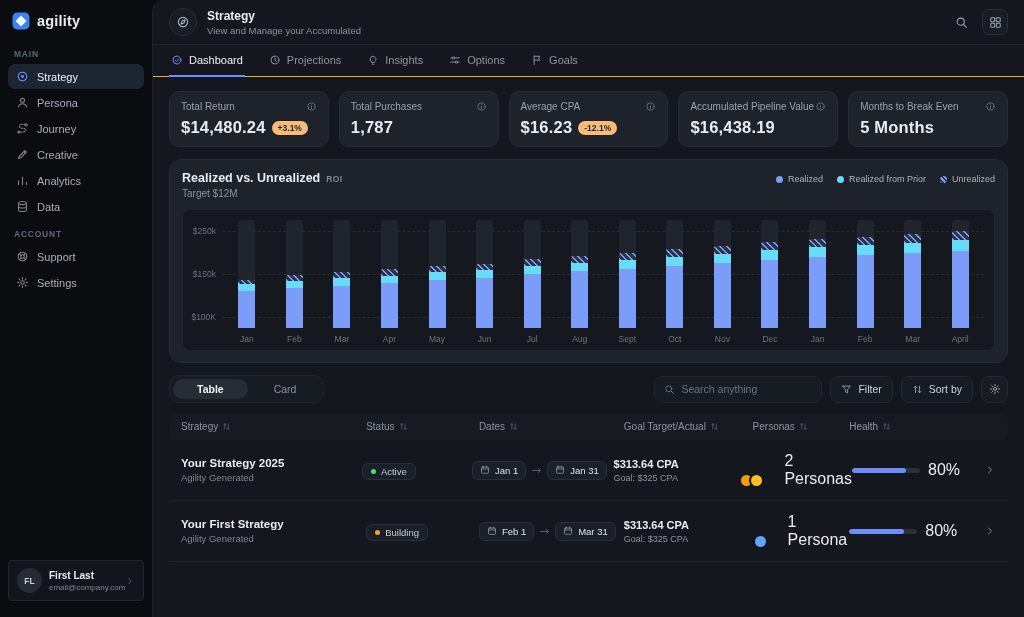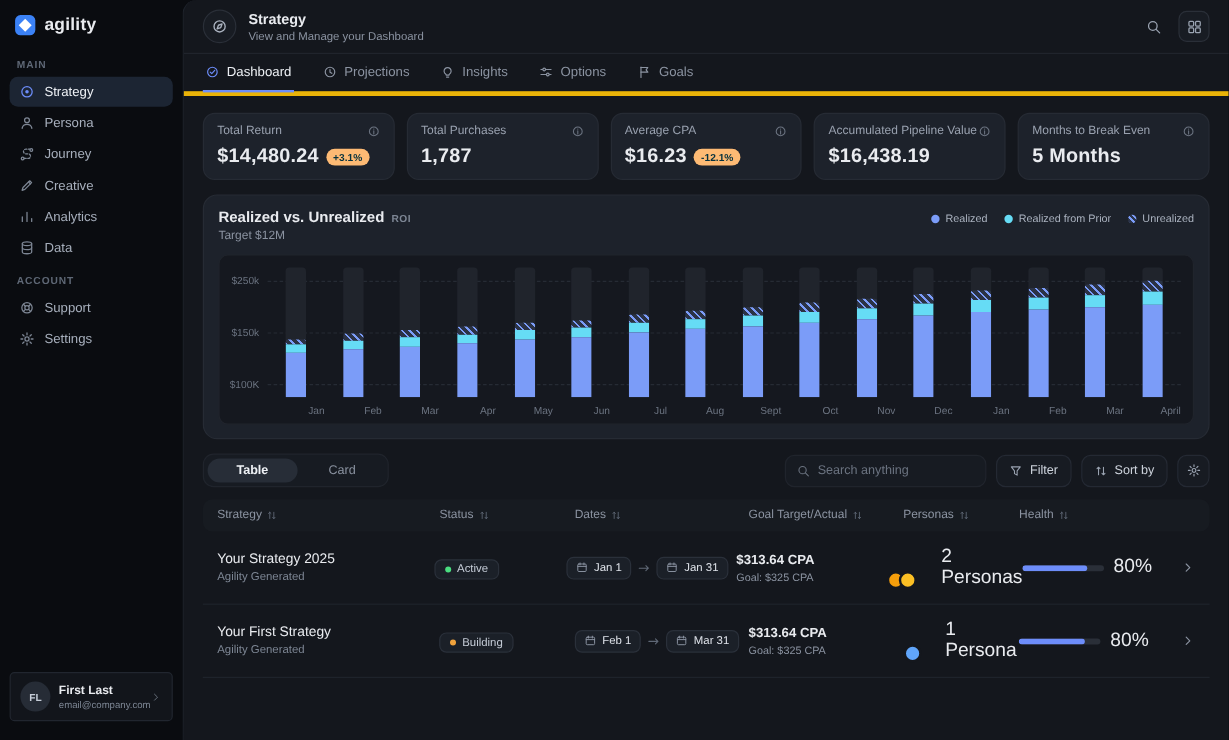--- a/index.html
+++ b/index.html
@@ -47,21 +47,21 @@
   .tb-badge{width:28px;height:28px;border-radius:50%;border:1px solid #2a2f38;background:#181c23;
     display:flex;align-items:center;justify-content:center;color:#aab2bf;margin-right:10px}
   .tb-badge .icn{width:14px;height:14px}
   .page-title{font-size:12px;font-weight:700}
   .page-sub{font-size:9.5px;color:#8b93a1;margin-top:2px}
   .topbar-actions{margin-left:auto;display:flex;gap:8px;align-items:center}
   .icon-btn{width:26px;height:26px;border-radius:7px;display:flex;align-items:center;justify-content:center;
     color:#9aa3b1;cursor:pointer}
   .icon-btn.boxed{border:1px solid #2a2f38;background:#181c23}
   .icon-btn .icn{width:13px;height:13px}
-  .tabs{display:flex;gap:22px;padding:0 16px;border-bottom:4px solid #eab308}
+  .tabs{display:flex;gap:22px;padding:0 16px;border-bottom:1px solid #eab308}
   .tab{display:flex;align-items:center;gap:6px;font-size:11px;color:#8b93a1;padding:9px 2px;
     cursor:pointer;border-bottom:2px solid transparent;margin-bottom:-1px}
   .tab .icn{width:12px;height:12px}
   .tab.active{color:#eef1f5;border-bottom-color:#6d8dfa}
   .tab.active .icn{color:#6d8dfa}
 
   
   .kpis{display:grid;grid-template-columns:repeat(5,1fr);gap:10px;padding:14px 16px 0}
   .kpi{background:#1d222b;border:1px solid #262b34;border-radius:10px;padding:9px 11px}
   .kpi-top{display:flex;justify-content:space-between;align-items:center;color:#99a1af;font-size:10px}
@@ -90,21 +90,21 @@
   .bars{position:absolute;inset:0;display:flex}
   .bar-col{flex:1;display:flex;flex-direction:column;align-items:center;justify-content:flex-end}
   .bar-track{width:17px;height:100%;background:#20242c;border-radius:3px 3px 0 0;
     display:flex;flex-direction:column;justify-content:flex-end;overflow:hidden}
   .seg{width:100%;display:block}
   .seg.realized{background:#7b9cf8}
   .seg.prior{background:#66dcf5}
   .seg.unrealized{background:repeating-linear-gradient(45deg,#7b9cf8 0 1.5px,rgba(123,156,248,.12) 1.5px 4.5px);
     border-radius:2px 2px 0 0}
   .xlabels{display:flex;margin-top:6px}
-  .xlabel{flex:1;text-align:right;font-size:8.5px;color:#6b7380}
+  .xlabel{flex:1;text-align:center;font-size:8.5px;color:#6b7380}
 
   
   .toolbar{display:flex;align-items:center;margin:12px 16px 0}
   .seg-ctl{display:flex;background:#171b22;border:1px solid #20242c;border-radius:9px;padding:3px;gap:2px}
   .seg-btn{border:none;background:transparent;color:#8b93a1;font-size:10.5px;padding:4px 24px;
     border-radius:10px;cursor:pointer;font-family:inherit}
   .seg-btn.active{background:#272d37;color:#eef1f5;font-weight:700}
   .tb-right{margin-left:auto;display:flex;gap:8px;align-items:center}
   .search-box{display:flex;align-items:center;gap:6px;background:#171b22;border:1px solid #20242c;
     border-radius:8px;height:27px;padding:0 9px;width:168px;color:#6b7380}
@@ -119,21 +119,21 @@
     background:#171b22;border:1px solid #242933;border-radius:8px;color:#9aa3b1;cursor:pointer}
   .tb-icon-btn .icn{width:12px;height:12px}
 
   
   .table{margin:10px 16px 12px}
   .tgrid{display:grid;grid-template-columns:2.3fr 1.4fr 1.8fr 1.6fr 1.2fr 1.5fr 26px;align-items:center}
   .t-head{padding:8px 12px;background:#171b21;border-radius:8px}
   .t-hcell{display:flex;align-items:center;gap:4px;font-size:10px;color:#8b93a1;cursor:pointer}
   .t-hcell .icn{width:9px;height:9px;color:#5f6876}
   .t-row{padding:12px;border-bottom:1px solid #1e232b;cursor:pointer}
-  .cell-name{font-size:11.5px;font-weight:400}
+  .cell-name{font-size:11.5px;font-weight:700}
   .cell-sub{font-size:9.5px;color:#7d8694;margin-top:3px}
   .status-pill{display:inline-flex;align-items:center;gap:5px;border:1px solid #2a303a;background:#1b2028;
     border-radius:6px;padding:2px 8px;font-size:9.5px;color:#c6cdd8;width:max-content}
   .dot{width:5px;height:5px;border-radius:50%;display:inline-block}
   .dates-cell{display:flex;align-items:center;gap:5px}
   .date-chip{display:inline-flex;align-items:center;gap:5px;border:1px solid #2a303a;background:#1b2028;
     border-radius:6px;padding:3px 7px;font-size:9.5px;color:#dfe3ea;white-space:nowrap}
   .date-chip .icn{width:10px;height:10px;color:#8b93a1}
   .arrow{width:11px;height:11px;color:#5f6876}
   .goal-val{font-size:11px;font-weight:700}
@@ -258,21 +258,21 @@
     <span class="tb-badge">
         <span class="icn">
           <svg viewBox="0 0 16 16" fill="none" stroke="currentColor" stroke-width="1.3" stroke-linecap="round" stroke-linejoin="round">
             <circle cx="8" cy="8" r="5.3"></circle>
             <path d="M10.4 5.6L9.1 9.1 5.6 10.4 6.9 6.9z"></path>
           </svg>
         </span>
       </span>
     <div>
       <div class="page-title">Strategy</div>
-      <div class="page-sub">View and Manage your Dashboard</div>
+      <div class="page-sub">View and Manage your Accumulated</div>
     </div>
     <div class="topbar-actions">
       <span class="icon-btn">
           <span class="icn">
             <svg viewBox="0 0 16 16" fill="none" stroke="currentColor" stroke-width="1.3" stroke-linecap="round" stroke-linejoin="round">
               <circle cx="7" cy="7" r="4.4"></circle>
               <path d="M10.4 10.4L14 14"></path>
             </svg>
           </span>
         </span>

